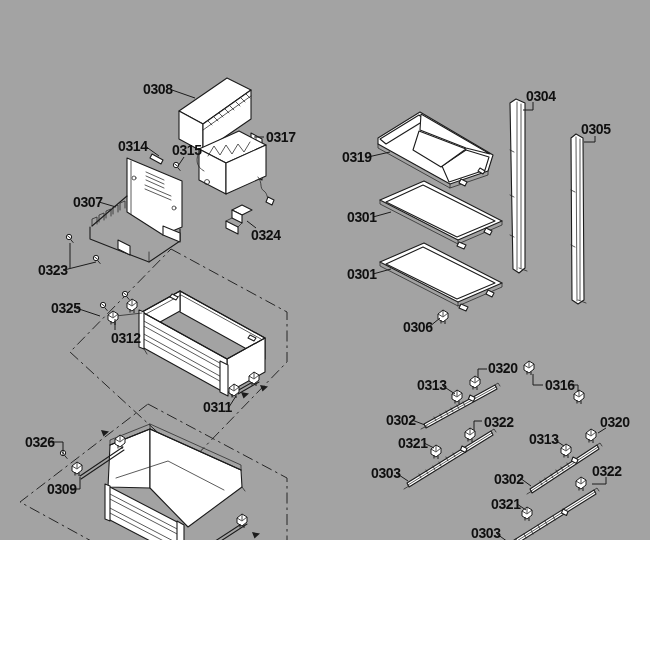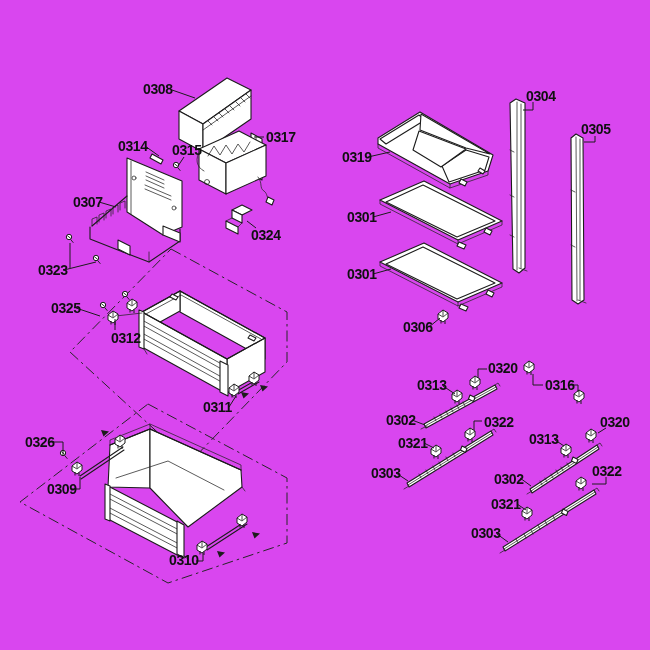--- a/index.html
+++ b/index.html
@@ -1,16 +1,16 @@
 <!DOCTYPE html>
 <html><head>
 <meta charset="utf-8">
 <style>
   html,body{margin:0;padding:0;background:#ffffff;}
-  .stage{position:relative;width:650px;height:650px;background:#d946ef;overflow:hidden;
+  .stage{position:relative;width:650px;height:540px;background:#a3a3a3;overflow:hidden;
          font-family:"Liberation Sans",sans-serif;}
   svg{display:block;}
   .ln{fill:none;stroke:#1c1c1c;stroke-width:1.1;stroke-linecap:round;stroke-linejoin:round;}
   .fw{fill:#ffffff;stroke:#1c1c1c;stroke-width:1.1;stroke-linejoin:round;}
   .thin{fill:none;stroke:#242424;stroke-width:0.75;stroke-linecap:round;}
   .leader{fill:none;stroke:#1c1c1c;stroke-width:1;}
   .dash{fill:none;stroke:#262626;stroke-width:1;stroke-dasharray:11 4 2.5 4;}
   .lbl{font-family:"Liberation Sans",sans-serif;font-size:14px;font-weight:600;
        fill:#101010;letter-spacing:-0.4px;}
 </style>

